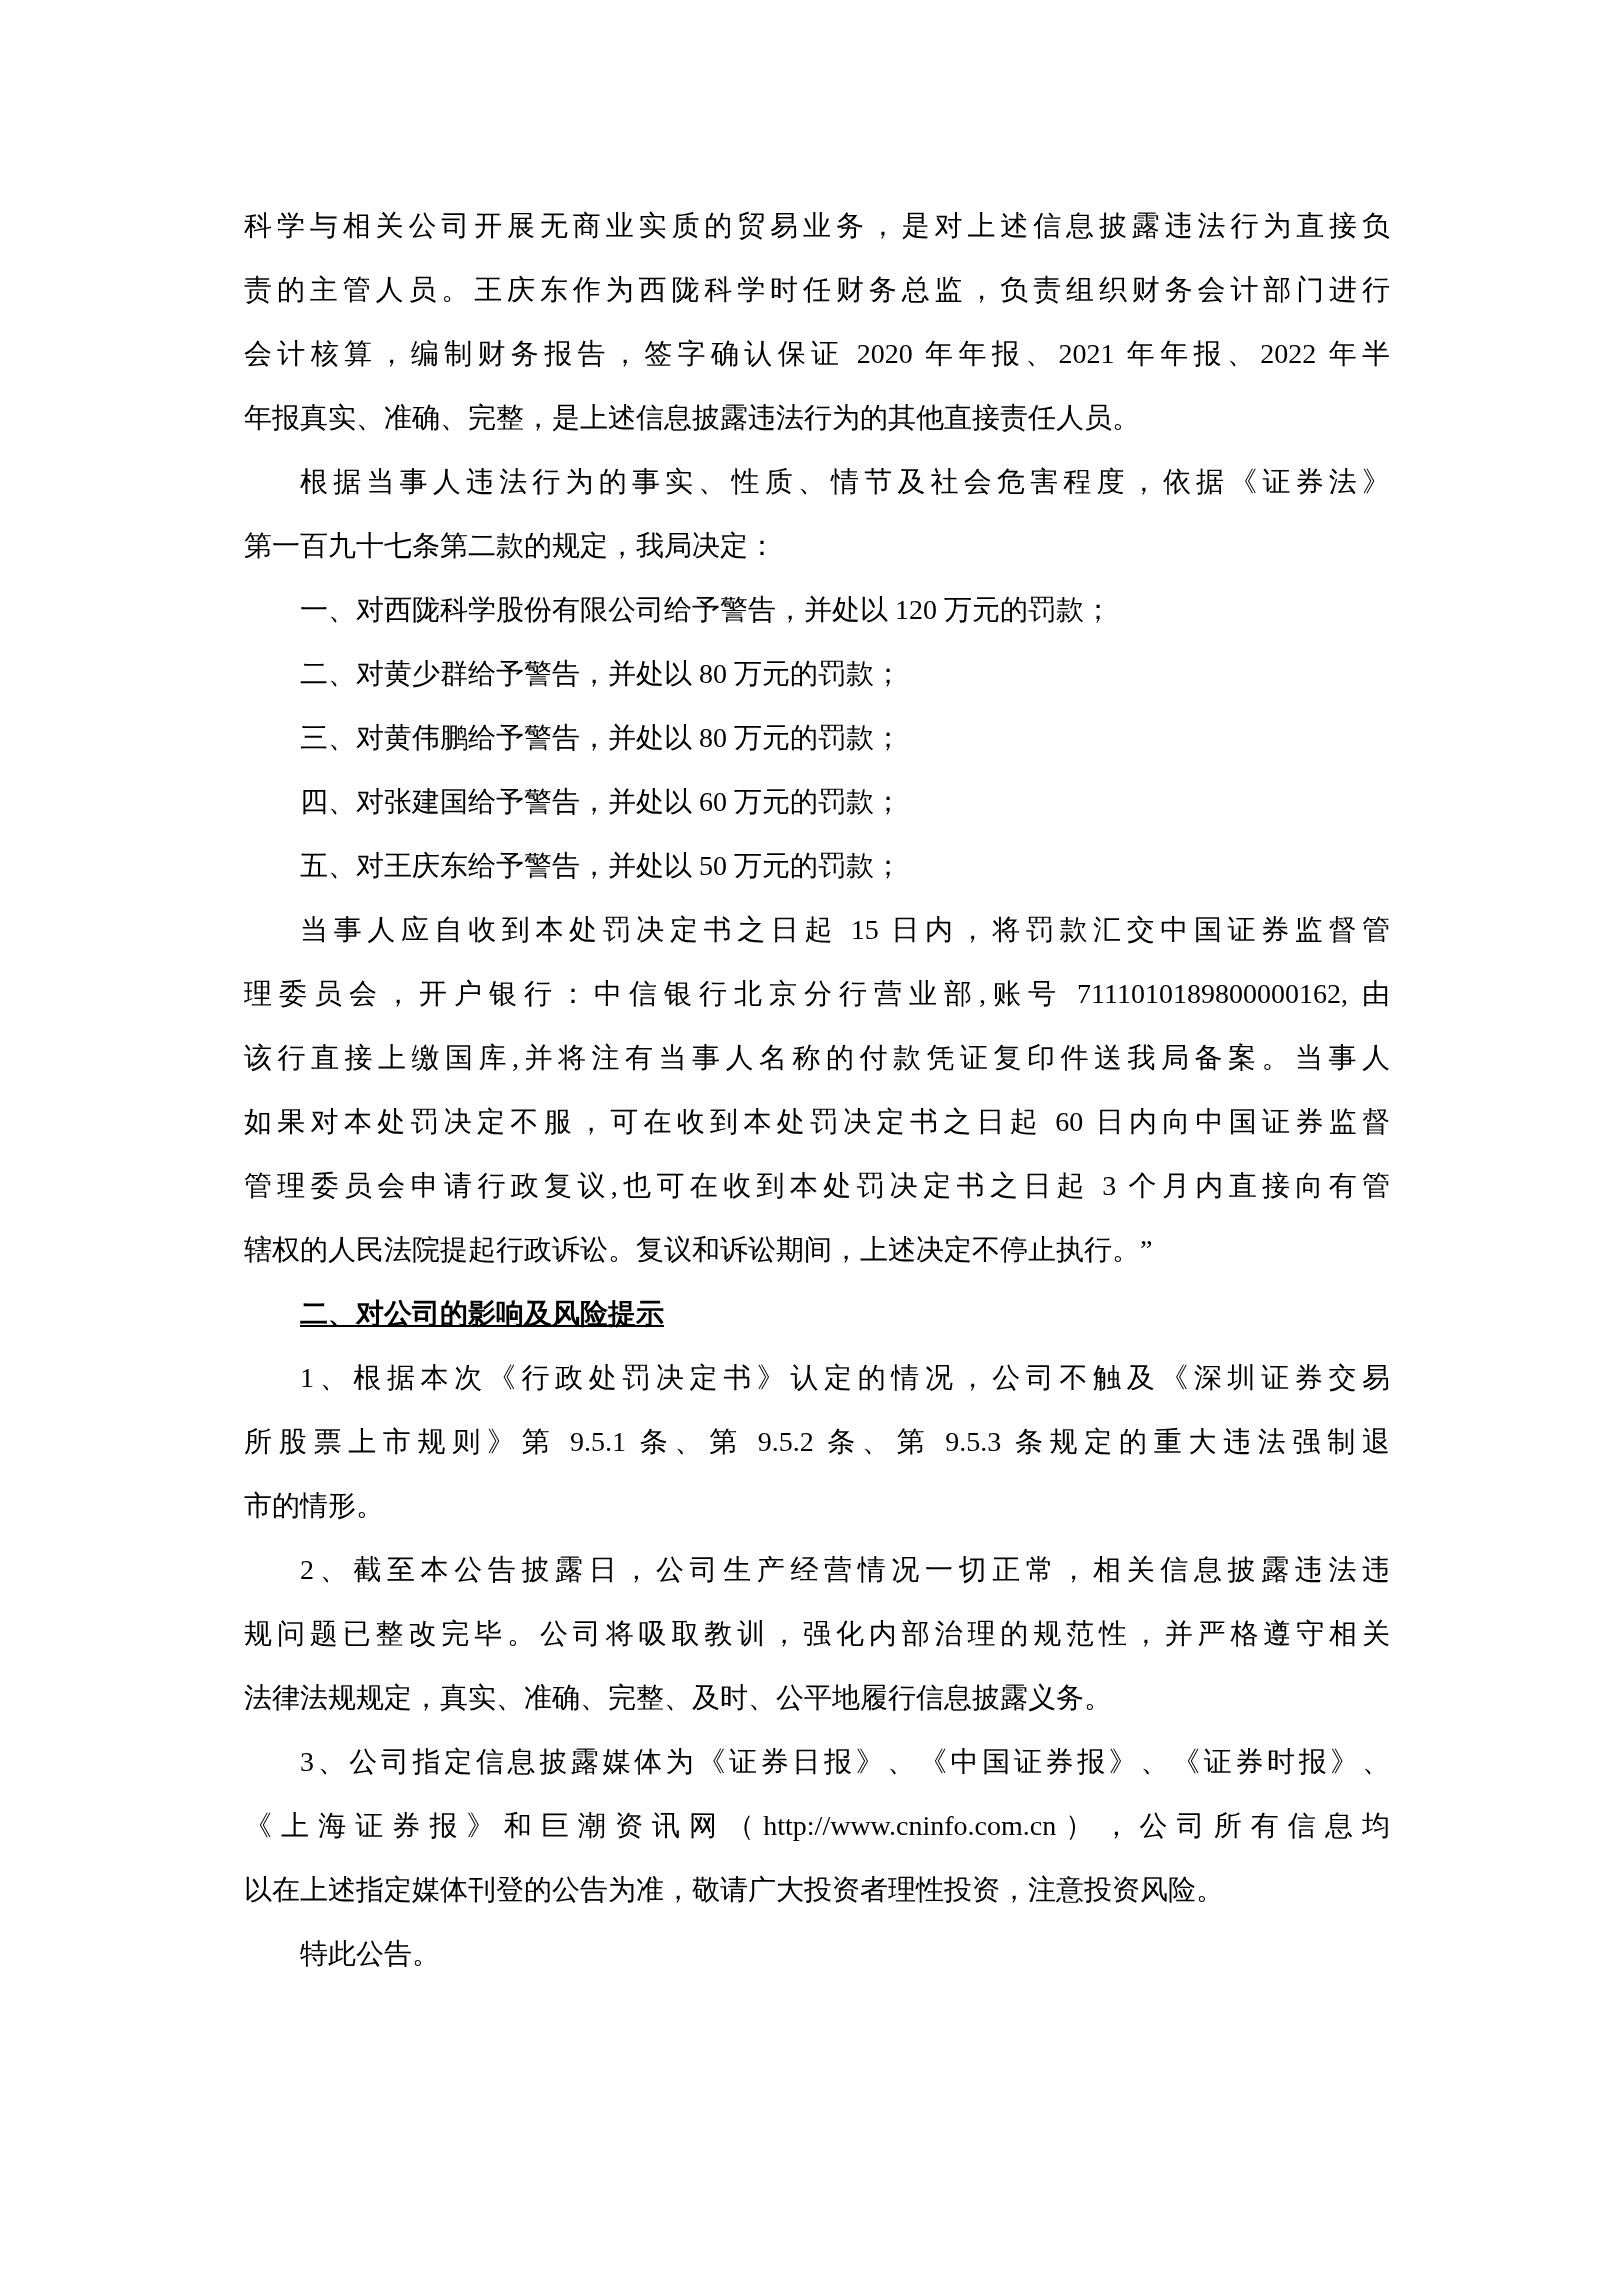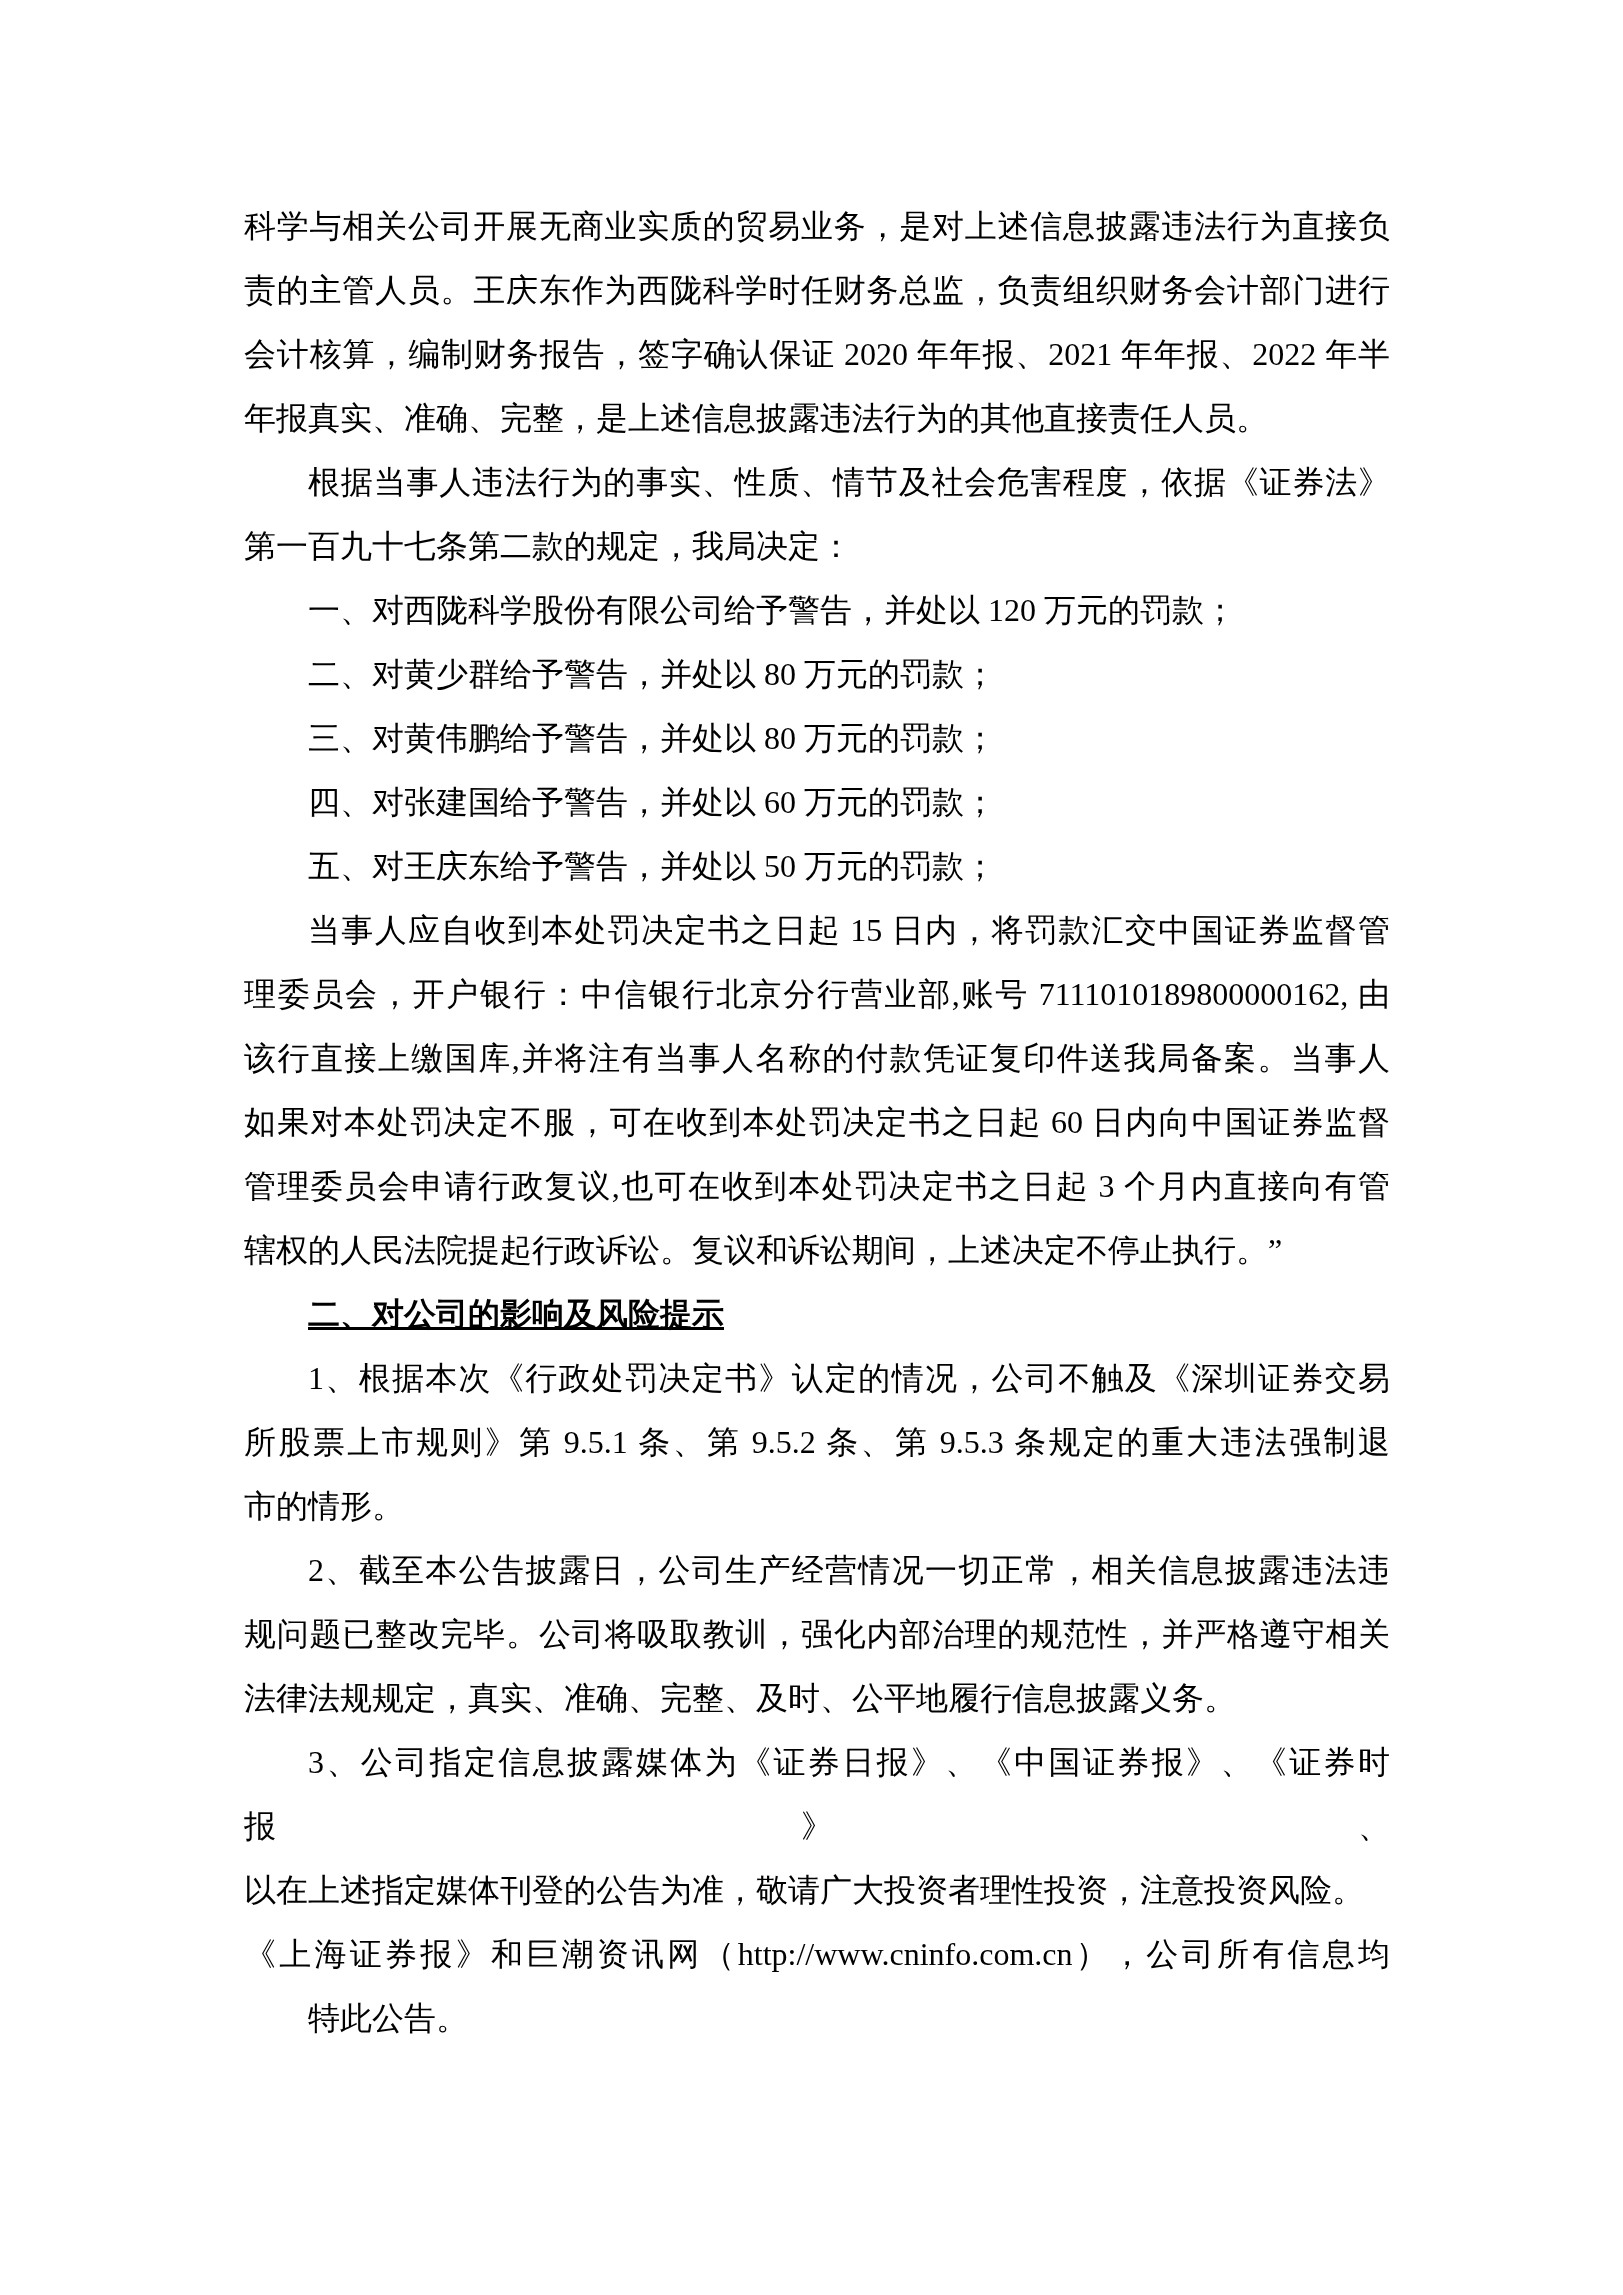--- a/index.html
+++ b/index.html
@@ -14,21 +14,21 @@
     background: #ffffff;
     overflow: hidden;
   }
   .doc {
     position: absolute;
     left: 244px;
     top: 194px;
     width: 1146px;
     color: #000000;
     font-family: "Liberation Serif", "DejaVu Serif", serif;
-    font-size: 32px;
+    font-size: 28px;
     line-height: 64px;
   }
   .line {
     text-align: right;
     text-align-last: left;
   }
   .line.justify {
     text-align: justify;
     text-align-last: justify;
   }
@@ -63,18 +63,18 @@
       <div class="line justify">管理委员会申请行政复议,也可在收到本处罚决定书之日起 3 个月内直接向有管</div>
       <div class="line">辖权的人民法院提起行政诉讼。复议和诉讼期间，上述决定不停止执行。”</div>
       <div class="line indent bold">二、对公司的影响及风险提示</div>
       <div class="line justify indent">1、根据本次《行政处罚决定书》认定的情况，公司不触及《深圳证券交易</div>
       <div class="line justify">所股票上市规则》第 9.5.1 条、第 9.5.2 条、第 9.5.3 条规定的重大违法强制退</div>
       <div class="line">市的情形。</div>
       <div class="line justify indent">2、截至本公告披露日，公司生产经营情况一切正常，相关信息披露违法违</div>
       <div class="line justify">规问题已整改完毕。公司将吸取教训，强化内部治理的规范性，并严格遵守相关</div>
       <div class="line">法律法规规定，真实、准确、完整、及时、公平地履行信息披露义务。</div>
       <div class="line justify indent">3、公司指定信息披露媒体为《证券日报》、《中国证券报》、《证券时报》、</div>
+      <div class="line justify">《上海证券报》和巨潮资讯网（http://www.cninfo.com.cn），公司所有信息均</div>
       <div class="line">以在上述指定媒体刊登的公告为准，敬请广大投资者理性投资，注意投资风险。</div>
-      <div class="line justify">《上海证券报》和巨潮资讯网（http://www.cninfo.com.cn），公司所有信息均</div>
       <div class="line indent">特此公告。</div>
     </div>
 </div>
 
 
 </body></html>

